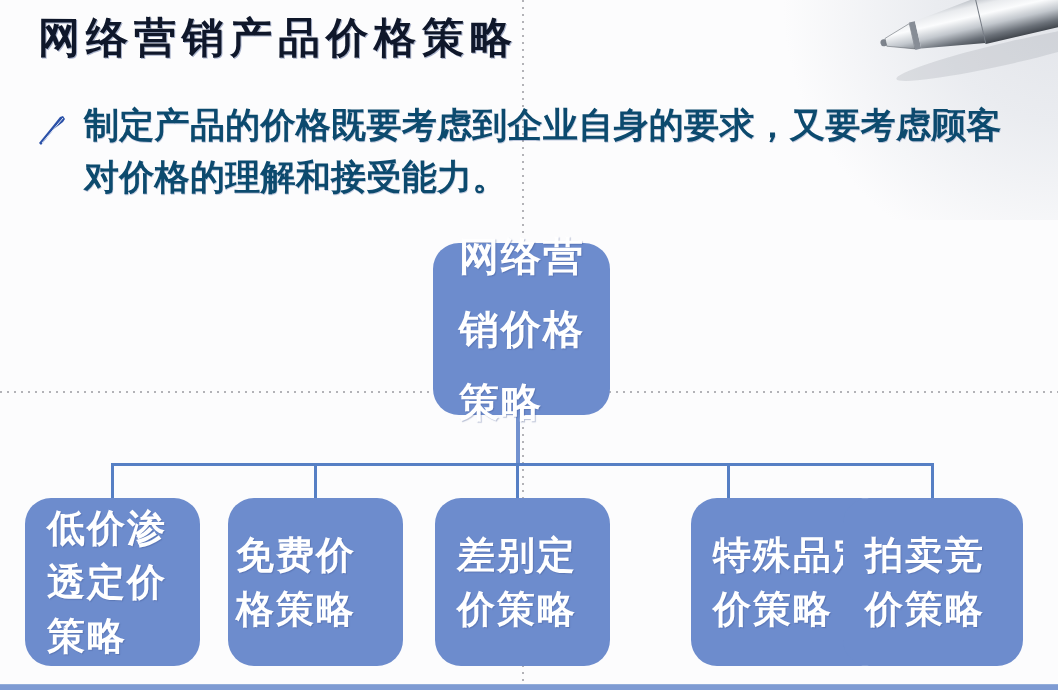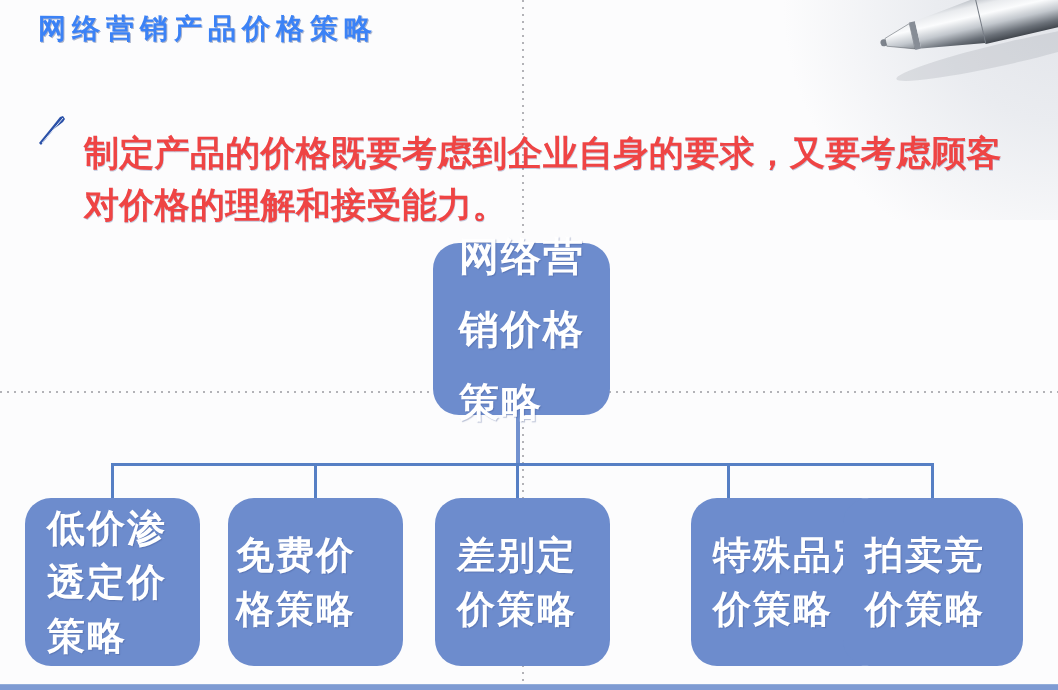--- a/index.html
+++ b/index.html
@@ -26,33 +26,32 @@
     opacity:.75; z-index:2;
   }
   .guide-v{
     position:absolute; left:522px; top:0; width:2px; height:690px;
     background:repeating-linear-gradient(180deg,#9a9aa0 0 2px,transparent 2px 7px);
     opacity:.75; z-index:2;
   }
   
   .title{
     position:absolute; left:38px; top:10px;
-    font-size:28px; font-weight:700; letter-spacing:6px;
-    color:#3b82f6; text-shadow:1px 1px 0 rgba(15,40,110,.35);
+    font-size:42px; font-weight:700; letter-spacing:6px;
+    color:#0f172a; text-shadow:1px 1px 0 rgba(15,40,110,.35);
     z-index:5; white-space:nowrap;
   }
   .bullet-row{ position:absolute; left:36px; top:100px; width:990px; z-index:5; }
   .bullet-icon{ position:absolute; left:0; top:13px; width:34px; height:34px; }
   .bullet-text{
     margin-left:48px; width:945px;
     font-size:35px; line-height:52px; font-weight:700;
-    letter-spacing:.3px; color:#ef4444;
+    letter-spacing:.3px; color:#0c4a6e;
     text-shadow:.5px .5px 0 rgba(20,50,130,.25);
     word-break:break-all;
-    margin-top:28px;
   }
   
   .node{
     position:absolute; background:#6d8ccd; color:#ffffff;
     border-radius:26px; display:flex; align-items:center;
     font-weight:700; word-break:break-all;
     text-shadow:1px 1px 1px rgba(60,80,140,.35);
     z-index:4;
   }
   .node .lbl{ display:block; }

